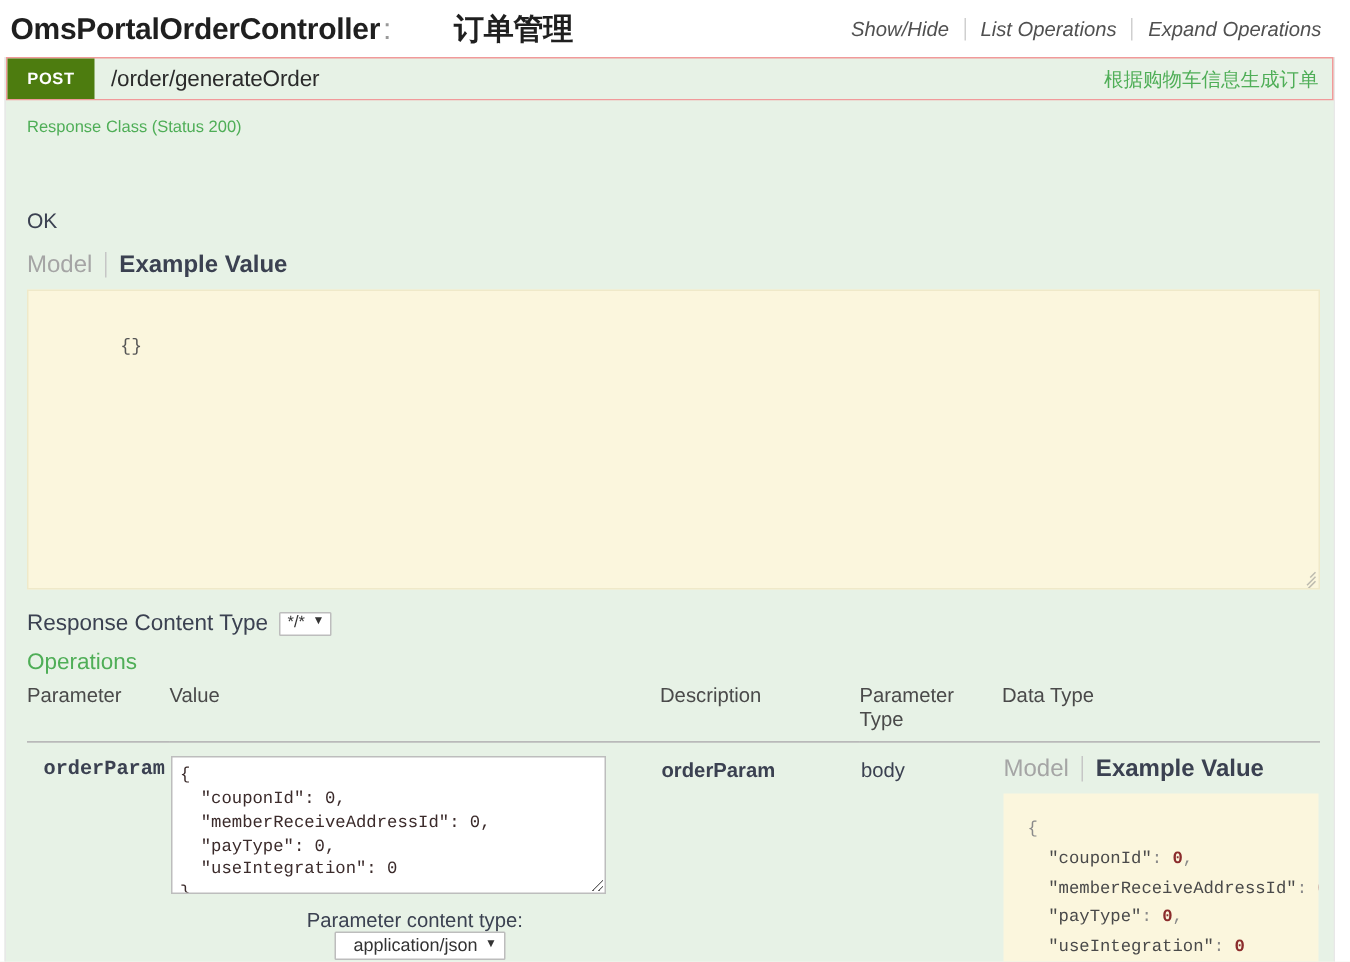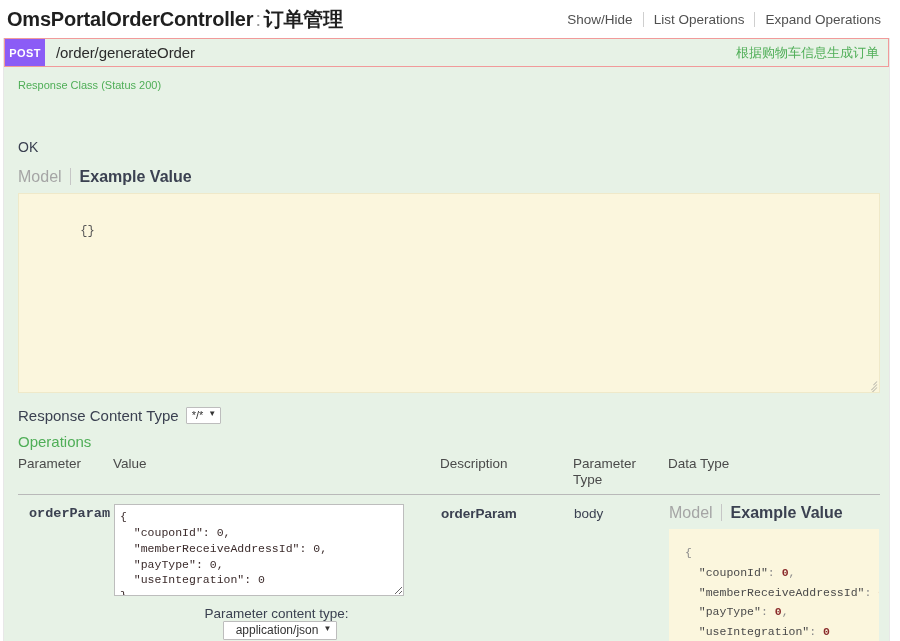--- a/index.html
+++ b/index.html
@@ -33,32 +33,34 @@
     white-space: nowrap;
   }
   .resource-title .colon {
     font-weight: normal;
     color: #999999;
     margin: 0 3px 0 2px;
   }
   .resource-title .cn {
     font-weight: bold;
     color: #1f1f1f;
+    margin-left: 39px;
   }
   .header-spacer { flex: 1; }
   .header-links {
     display: flex;
     align-items: center;
     white-space: nowrap;
   }
   .header-links a {
     color: #505050;
     text-decoration: none;
     font-size: 13.5px;
     padding: 0 10px;
+    font-style: italic;
   }
   .header-links .sep {
     width: 1px;
     height: 15px;
     background: #cfcfcf;
   }
 
   
   .operation {
     margin: 0 10px 0 3px;
@@ -68,22 +70,22 @@
   }
   .op-bar {
     display: flex;
     align-items: stretch;
     height: 29px;
     border: 1px solid #f19a9a;
     background: #e7f2e6;
     box-sizing: border-box;
   }
   .op-method {
-    width: 40px;
-    background: #8b5cf6;
+    width: 58px;
+    background: #4d7c0f;
     color: #ffffff;
     font-size: 11px;
     font-weight: bold;
     letter-spacing: 0.4px;
     display: flex;
     align-items: center;
     justify-content: center;
     font-family: "Liberation Sans", sans-serif;
   }
   .op-path {
@@ -180,20 +182,21 @@
     transform: rotate(-45deg);
     transform-origin: right center;
   }
   .resize-grip i:nth-child(1) { bottom: 2px; width: 11px; }
   .resize-grip i:nth-child(2) { bottom: 5px; width: 8px; }
   .resize-grip i:nth-child(3) { bottom: 8px; width: 5px; }
 
   
   .content-type-row {
     display: flex;
+    align-items: center;
     margin: 14px 0 2px 0;
     font-size: 15px;
     color: #3b4151;
   }
   .mini-select {
     margin-left: 7px;
     border: 1px solid #bdbdbd;
     background: #ffffff;
     font-family: "Liberation Sans", sans-serif;
     font-size: 11px;

